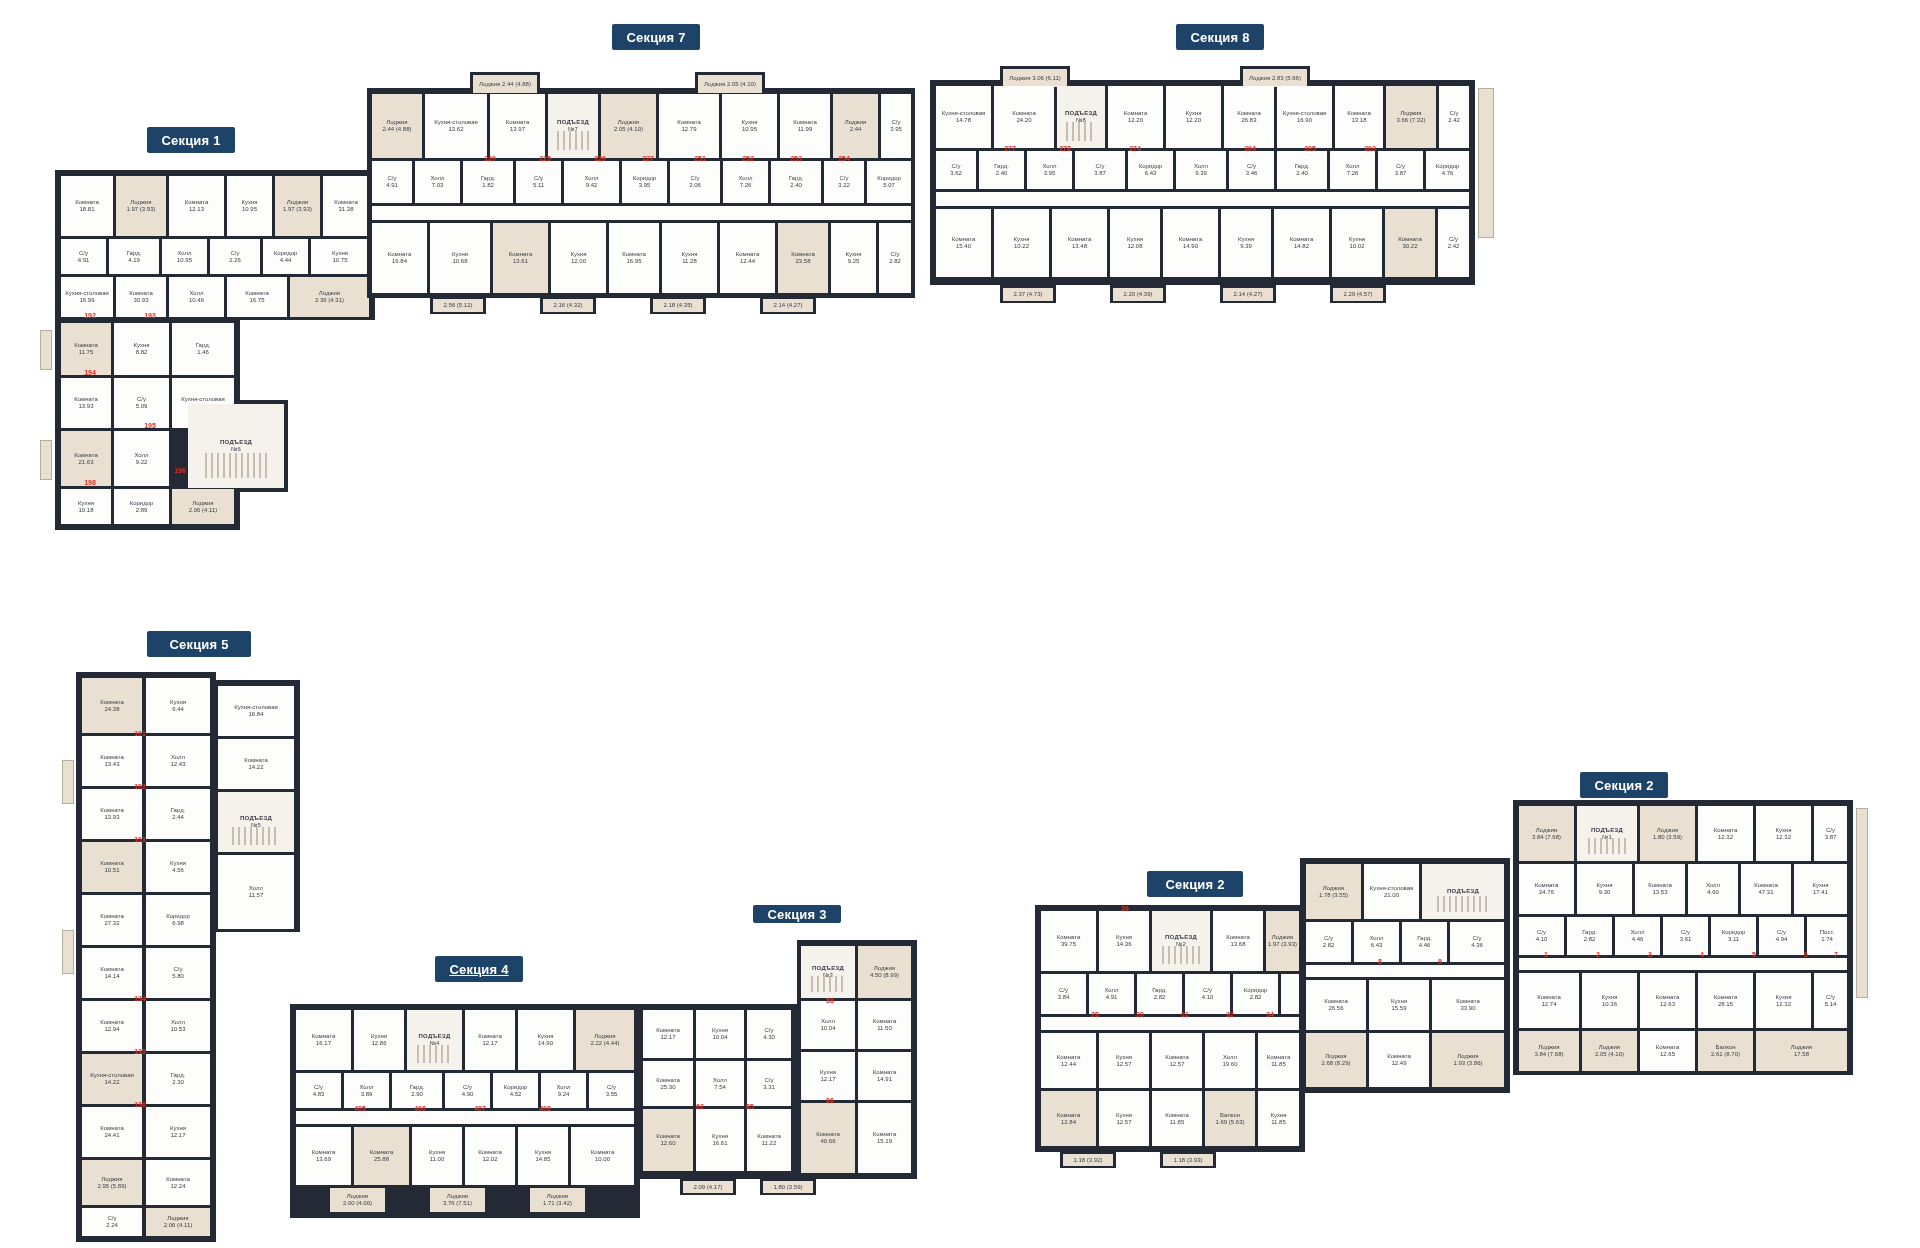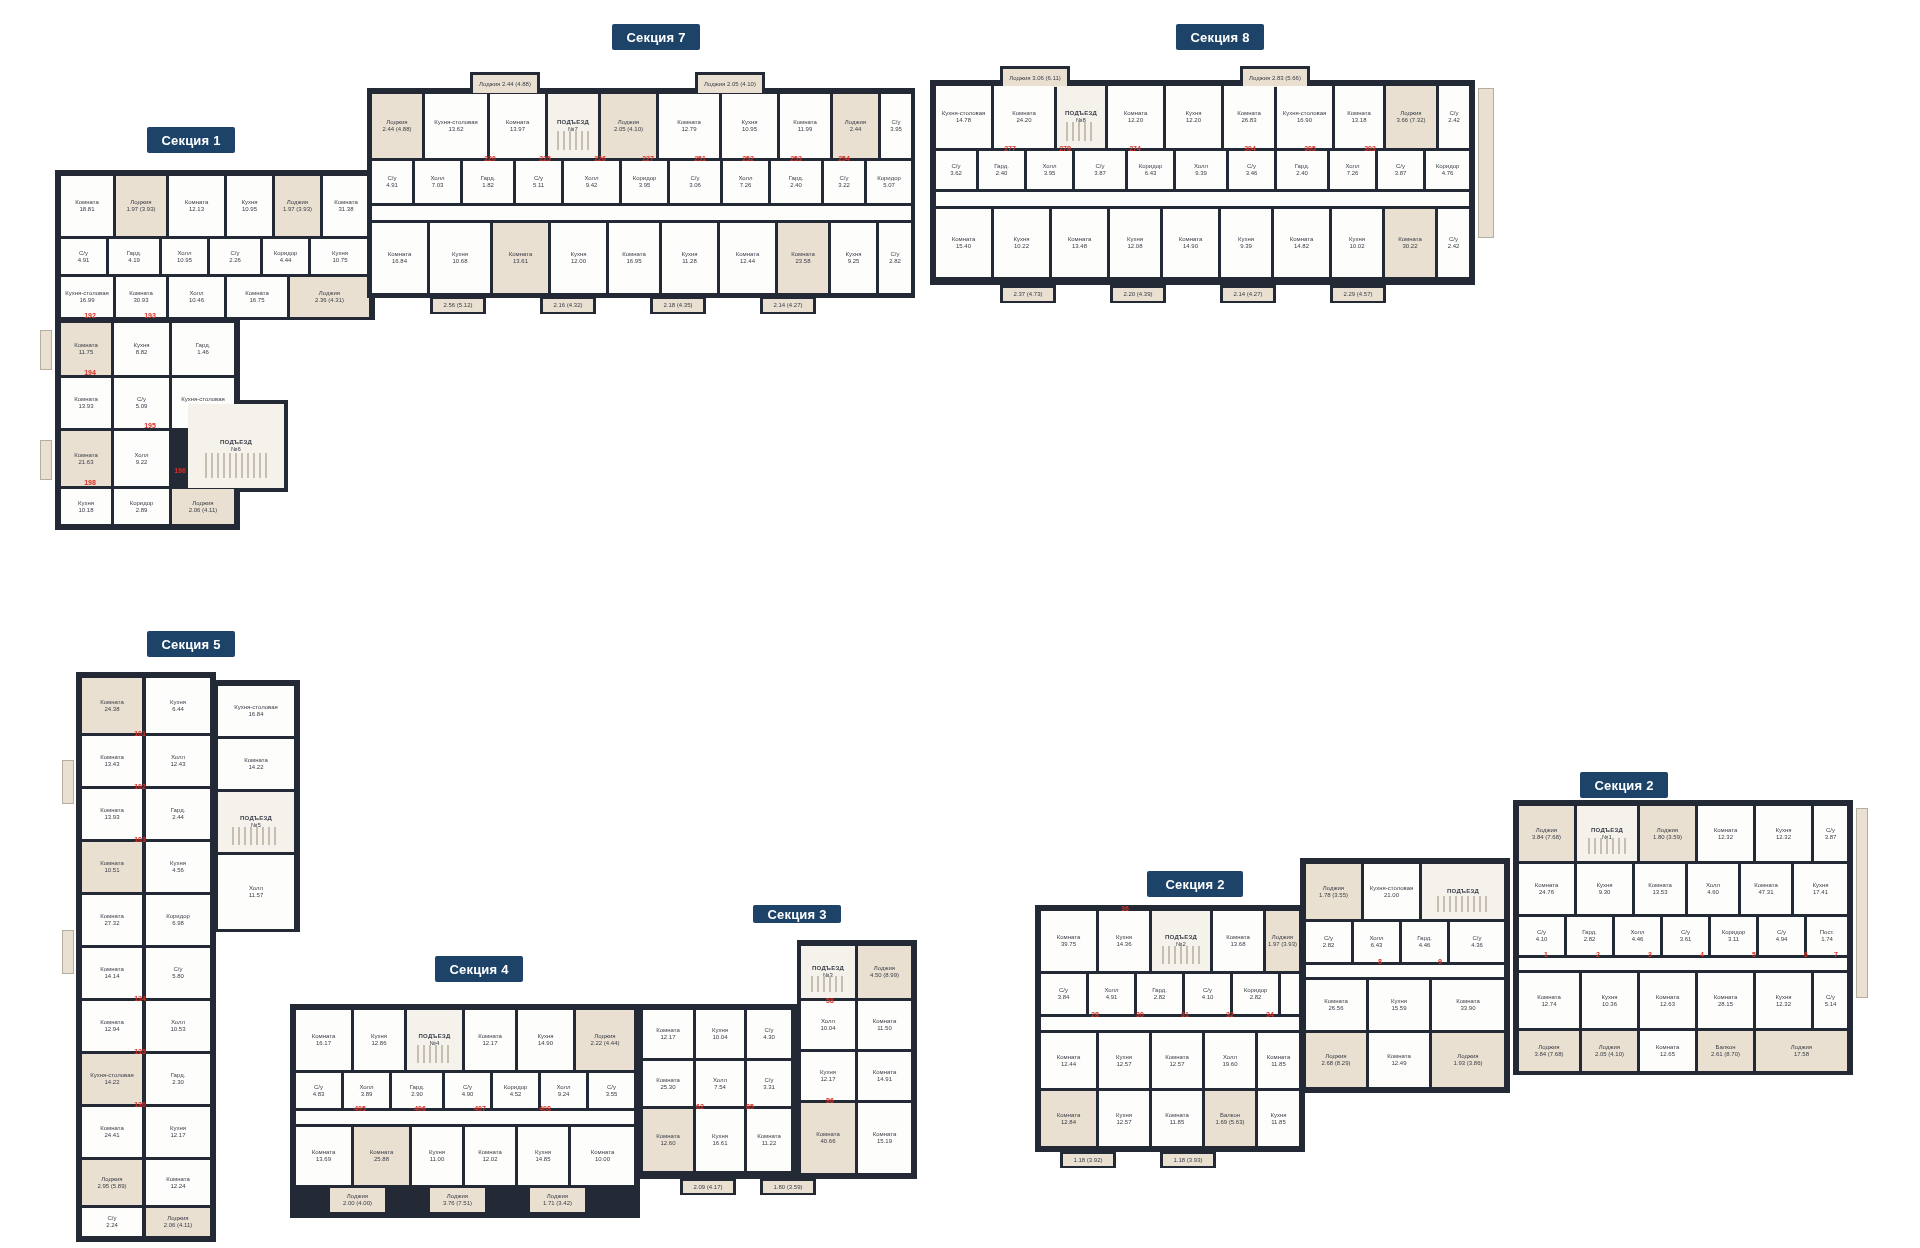--- a/index.html
+++ b/index.html
@@ -619,21 +619,21 @@
       <div class="room b" style="left: 146px; top: 1208px; width: 64px; height: 28px;">
         <div class="rlabel">Лоджия</div>
         <div class="rarea">2.06 (4.11)</div>
       </div>
       <div class="apt" style="left: 140px; top: 733px;">101</div>
       <div class="apt" style="left: 140px; top: 786px;">102</div>
       <div class="apt" style="left: 140px; top: 839px;">103</div>
       <div class="apt" style="left: 140px; top: 998px;">134</div>
       <div class="apt" style="left: 140px; top: 1051px;">135</div>
       <div class="apt" style="left: 140px; top: 1104px;">136</div>
-      <div class="seclabel" style="left: 147px; top: 631px; width: 88px; height: 26px;">Секция 5</div>
+      <div class="seclabel" style="left: 147px; top: 631px; width: 104px; height: 26px;">Секция 5</div>
     </div>
     <div class="section">
       <div class="block" style="left: 290px; top: 1004px; width: 350px; height: 214px;"></div>
       <div class="room w" style="left: 296px; top: 1010px; width: 55px; height: 60px;">
         <div class="rlabel">Комната</div>
         <div class="rarea">16.17</div>
       </div>
       <div class="room w" style="left: 354px; top: 1010px; width: 50px; height: 60px;">
         <div class="rlabel">Кухня</div>
         <div class="rarea">12.86</div>
@@ -716,21 +716,21 @@
         <div class="rarea">3.76 (7.51)</div>
       </div>
       <div class="room b" style="left: 530px; top: 1188px; width: 55px; height: 24px;">
         <div class="rlabel">Лоджия</div>
         <div class="rarea">1.71 (3.42)</div>
       </div>
       <div class="apt" style="left: 360px; top: 1108px;">405</div>
       <div class="apt" style="left: 420px; top: 1108px;">406</div>
       <div class="apt" style="left: 480px; top: 1108px;">407</div>
       <div class="apt" style="left: 545px; top: 1108px;">408</div>
-      <div class="seclabel" style="left: 435px; top: 956px; width: 88px; height: 26px;">Секция 4</div>
+      <div class="seclabel" style="left: 435px; top: 956px; width: 88px; height: 26px; text-decoration: underline;">Секция 4</div>
     </div>
     <div class="section">
       <div class="block" style="left: 637px; top: 1004px; width: 160px; height: 175px;"></div>
       <div class="block" style="left: 797px; top: 940px; width: 120px; height: 239px;"></div>
       <div class="block" style="left: 680px; top: 1179px; width: 56px; height: 16px;"></div>
       <div class="block" style="left: 760px; top: 1179px; width: 56px; height: 16px;"></div>
       <div class="room s" style="left: 801px; top: 946px; width: 54px; height: 52px;">
         <div class="rlabel">ПОДЪЕЗД</div>
         <div class="rarea">№3</div>
       </div>

